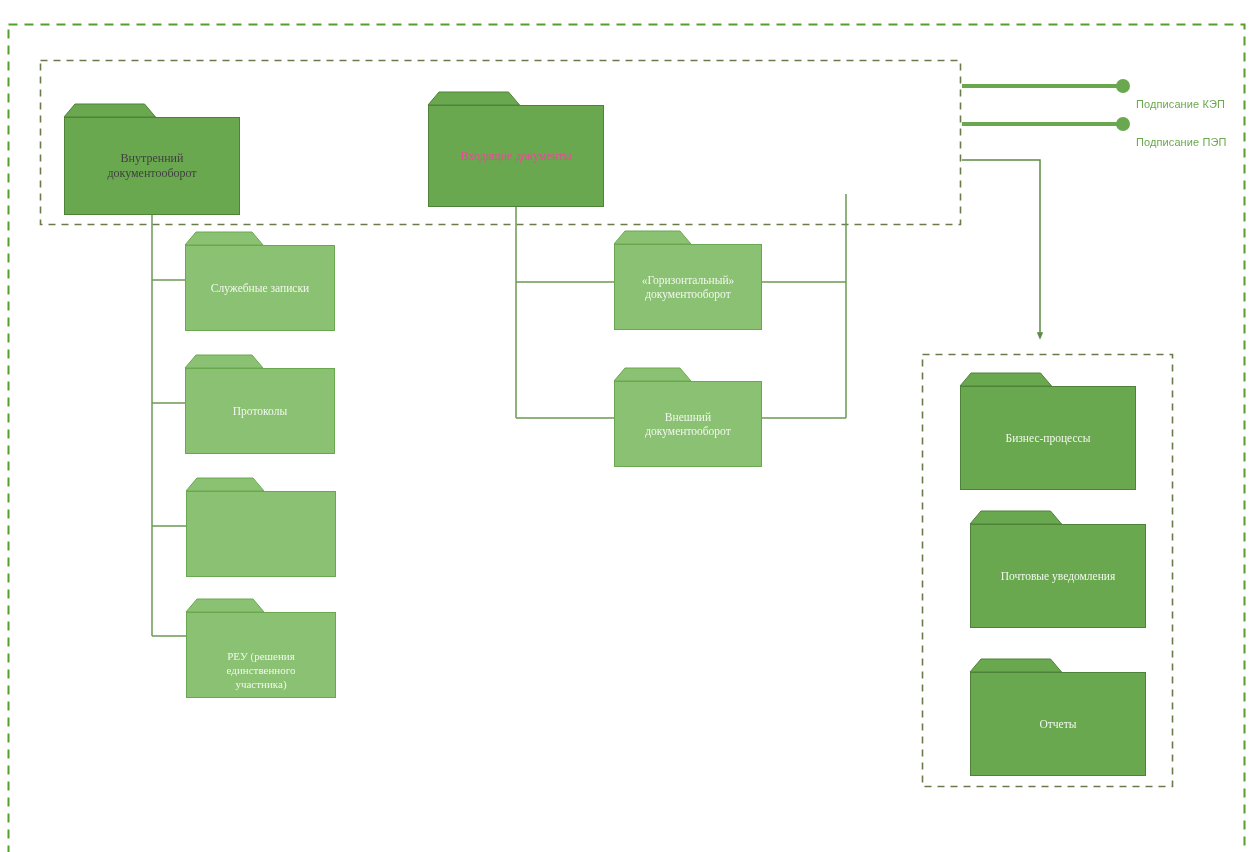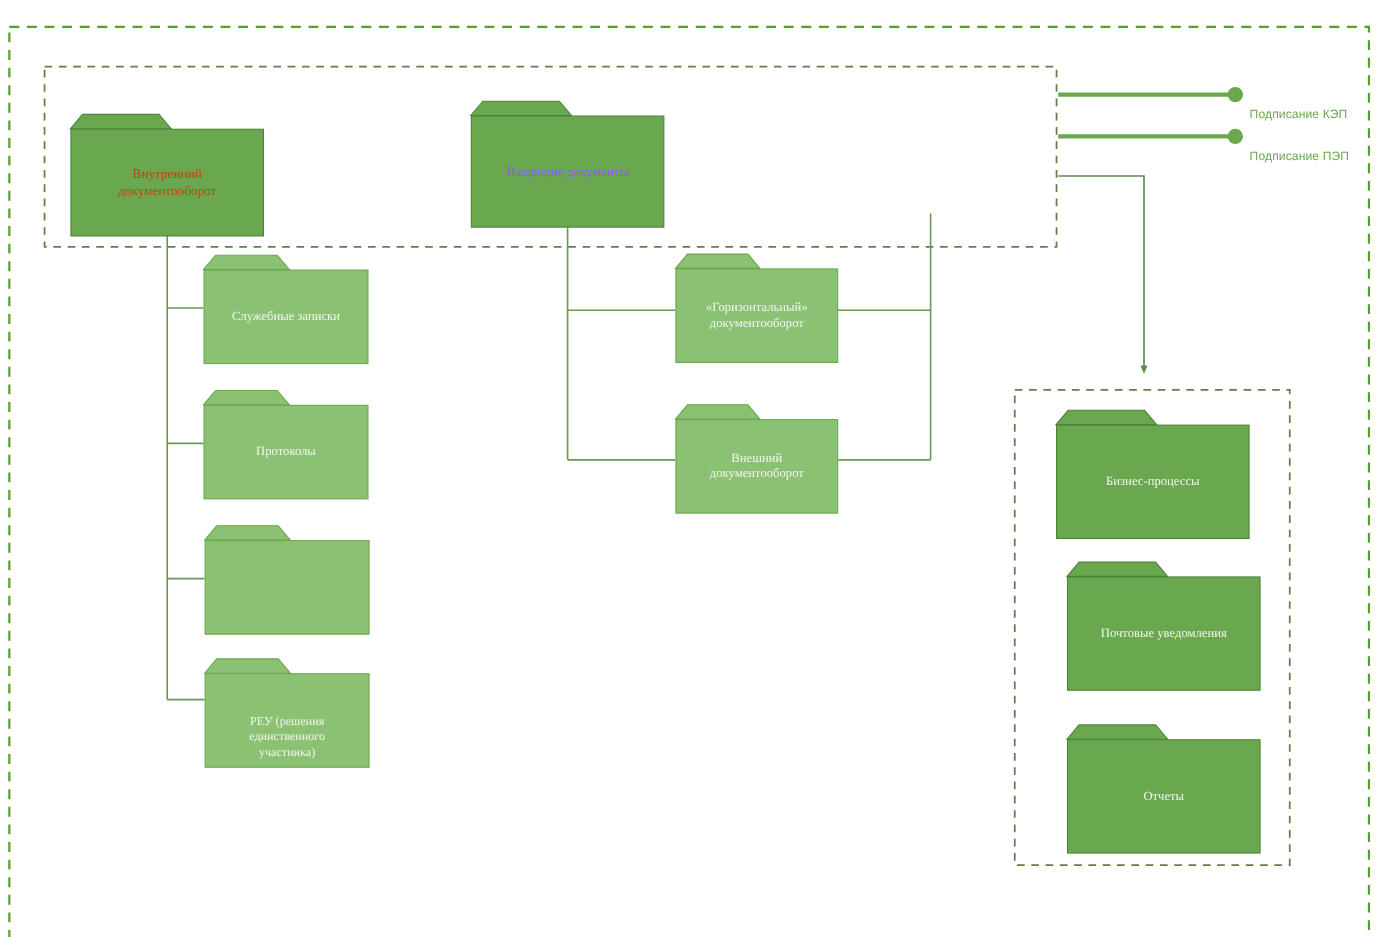--- a/index.html
+++ b/index.html
@@ -60,29 +60,29 @@
       <div class="sig-label" style="left: 1136px; top: 82px; color: rgb(106, 168, 79);">Подписание КЭП</div>
       <div class="sig-label" style="left: 1136px; top: 120px; color: rgb(106, 168, 79);">Подписание ПЭП</div>
     </div>
 
   <div id="folders" class="layer">
       <div class="folder" style="left: 64px; top: 88px; width: 176px; height: 111px;">
         <svg width="176" height="111">
           <path d="M11,0 L80.52000000000001,0 L91.52000000000001,13 L0,13 Z" fill="#6aa84f" stroke="#4f8239" stroke-width="1"></path>
           <rect x="0.5" y="13.5" width="175" height="97" fill="#6aa84f" stroke="#4f8239" stroke-width="1"></rect>
         </svg>
-        <div class="lbl" style="top: 13px; height: 98px; font-size: 12px; color: #c2410c; padding: 0px 7px;">Внутренний
+        <div class="lbl" style="top: 13px; height: 98px; font-size: 12px; color: #404040; padding: 0px 7px;">Внутренний
 документооборот</div>
       </div>
       <div class="folder" style="left: 428px; top: 76px; width: 176px; height: 115px;">
         <svg width="176" height="115">
           <path d="M11,0 L80.52000000000001,0 L91.52000000000001,13 L0,13 Z" fill="#6aa84f" stroke="#4f8239" stroke-width="1"></path>
           <rect x="0.5" y="13.5" width="175" height="101" fill="#6aa84f" stroke="#4f8239" stroke-width="1"></rect>
         </svg>
-        <div class="lbl" style="top: 13px; height: 102px; font-size: 12px; color: #8b5cf6; padding: 0px 7px;">Входящие документы</div>
+        <div class="lbl" style="top: 13px; height: 102px; font-size: 12px; color: #ec4899; padding: 0px 7px;">Входящие документы</div>
       </div>
       <div class="folder" style="left: 185px; top: 216px; width: 150px; height: 99px;">
         <svg width="150" height="99">
           <path d="M11,0 L67,0 L78,13 L0,13 Z" fill="#8bc172" stroke="#6aa84f" stroke-width="1"></path>
           <rect x="0.5" y="13.5" width="149" height="85" fill="#8bc172" stroke="#6aa84f" stroke-width="1"></rect>
         </svg>
         <div class="lbl" style="top: 13px; height: 86px; font-size: 11.5px; color: rgb(242, 247, 239); padding: 0px 7px;">Служебные записки</div>
       </div>
       <div class="folder" style="left: 185px; top: 339px; width: 150px; height: 99px;">
         <svg width="150" height="99">

